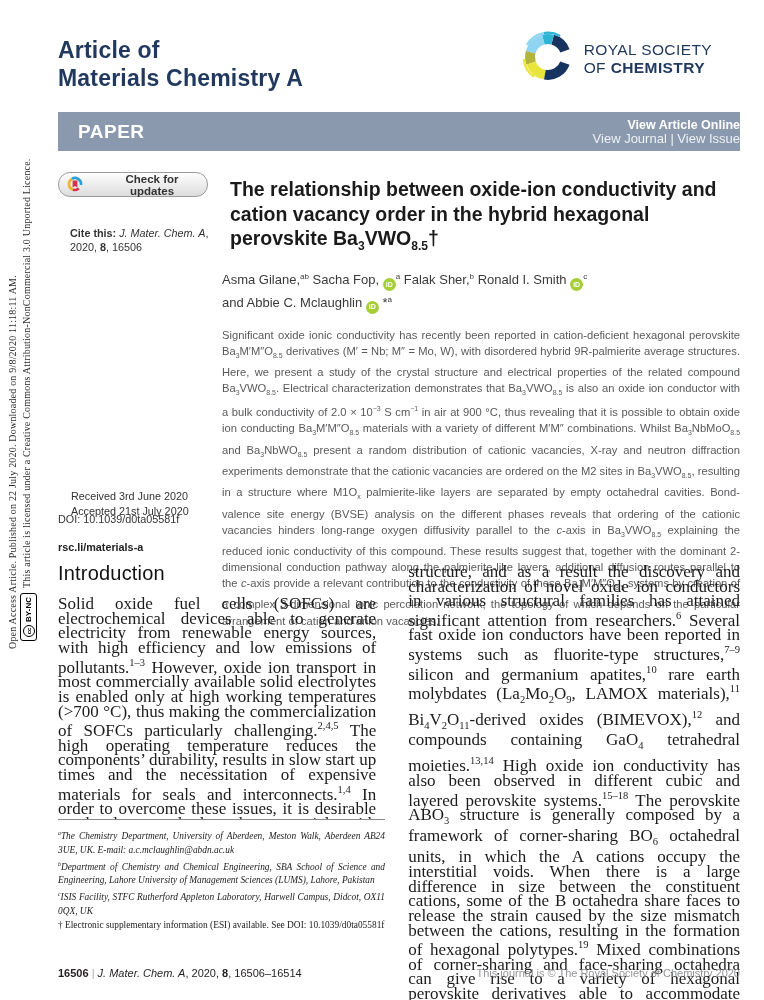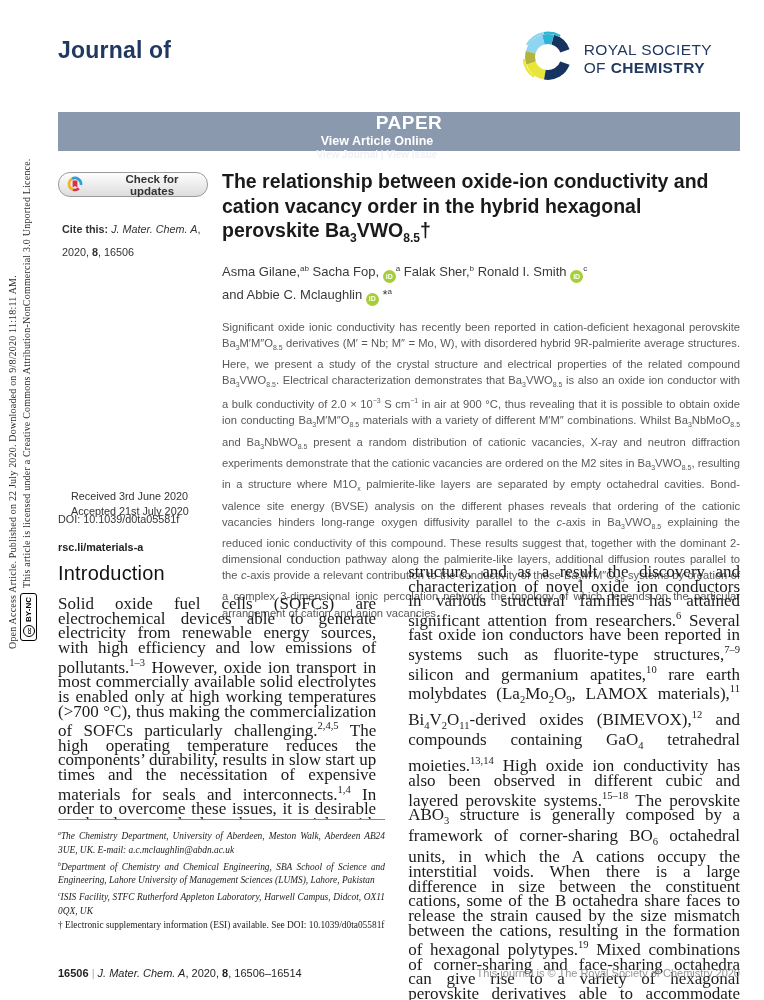--- a/index.html
+++ b/index.html
@@ -21,39 +21,39 @@
       border:1.2px solid #000;border-radius:50%;font-size:6px;font-weight:bold;}
 
   
   .journal-name{position:absolute;left:58px;top:36px;font-size:23px;line-height:28px;
       font-weight:700;color:var(--navy,#21395f);letter-spacing:.2px;}
   .rsc-logo{position:absolute;right:52px;top:30px;display:flex;align-items:center;gap:9px;}
   .rsc-text{font-size:15.5px;line-height:18px;color:var(--navy,#21395f);letter-spacing:.4px;}
 
   
   .banner{position:absolute;left:58px;top:112px;width:682px;height:39px;
-      background:var(--banner-bg,#8a99ae);display:flex;align-items:center;justify-content:space-between;flex-direction:column;}
+      background:var(--banner-bg,#8a99ae);display:flex;align-items:center;justify-content:space-between;}
   .paper-label{color:#fff;font-weight:700;font-size:19px;letter-spacing:.5px;padding-left:20px;}
-  .banner-right{text-align:center;padding-right:44px;color:#fff;}
+  .banner-right{text-align:right;color:#fff;}
   .vao{display:block;font-weight:700;font-size:12.5px;line-height:15px;color:#fff;text-decoration:none;}
-  .vlinks{font-weight:700;font-size:10px;line-height:12px;color:#eef1f5;}
+  .vlinks{font-weight:400;font-size:13px;line-height:12px;color:#eef1f5;}
 
   
   .meta-col{position:absolute;left:58px;top:172px;width:158px;font-size:10.8px;color:#333;}
   .check-btn{display:flex;align-items:center;gap:24px;width:150px;height:25px;padding:0 10px 0 8px;
       background:linear-gradient(#fefefe,#dcdcdc);border:1px solid #9b9b9b;border-radius:12px;
       font-family:"Liberation Sans",sans-serif;font-size:11.5px;font-weight:700;color:#333;cursor:pointer;}
-  .cite{position:absolute;top:42px;left:0;width:158px;line-height:23px;margin:4px;}
+  .cite{position:absolute;top:42px;left:0;width:158px;line-height:14px;margin:12px;}
   .dates{position:absolute;top:304px;left:0;margin:13px;line-height:14.5px;}
   .doi{position:absolute;top:341px;left:0;margin:0;}
   .rsclink{position:absolute;top:369px;left:0;margin:0;font-weight:700;color:#222;}
 
   
   .title-block{position:absolute;left:222px;top:169px;width:518px;}
-  h1{margin:0;font-size:19.5px;line-height:24.5px;font-weight:700;color:#1a1a1a;}
+  h1{margin:8px;font-size:19.5px;line-height:24.5px;font-weight:700;color:#1a1a1a;}
   .authors{margin:10px 0 0;font-size:13px;line-height:17.5px;color:#3a3a3a;}
   .orcid{display:inline-flex;align-items:center;justify-content:center;width:13px;height:13px;
       border-radius:50%;background:var(--orcid-green,#a6ce39);color:#fff;font-size:7px;
       font-weight:700;vertical-align:-2px;}
   .abstract{margin:13px 0 0;font-size:11.2px;line-height:16.1px;text-align:justify;
       color:var(--abstract-gray,#58595b);}
 
   
   .main{position:absolute;left:58px;top:562px;width:682px;display:flex;gap:32px;}
   .col1{width:326px;}
@@ -84,21 +84,22 @@
   <div>
     <span class="rot sb1">Open Access Article. Published on 22 July 2020. Downloaded on 9/8/2020 11:18:11 AM.</span>
     <span class="rot sb2">This article is licensed under a Creative Commons Attribution-NonCommercial 3.0 Unported Licence.</span>
     <span class="cc-badge">
       <span class="cc-circle">cc</span>
       <span>BY-NC</span>
     </span>
   </div>
 
   <div class="journal-name">
-    <div>Journal of</div>
+    <div>Article of</div>
+    <div>Materials Chemistry A</div>
   </div>
 
   <div class="rsc-logo">
     <span>
       <svg width="54" height="54" viewBox="0 0 60 60">
         <path d="M48.79 23.16 A20 20 0 0 0 35.18 10.68" stroke="#16345f" stroke-width="11" fill="none"></path>
         <path d="M35.18 10.68 A20 20 0 0 0 24.82 10.68" stroke="#2eb3d4" stroke-width="11" fill="none"></path>
         <path d="M24.82 10.68 A20 20 0 0 0 10.68 24.82" stroke="#8fd4f0" stroke-width="11" fill="none"></path>
         <path d="M10.68 24.82 A20 20 0 0 0 11.21 36.84" stroke="#b2b43e" stroke-width="11" fill="none"></path>
         <path d="M11.21 36.84 A20 20 0 0 0 26.53 49.70" stroke="#e9e53b" stroke-width="11" fill="none"></path>

